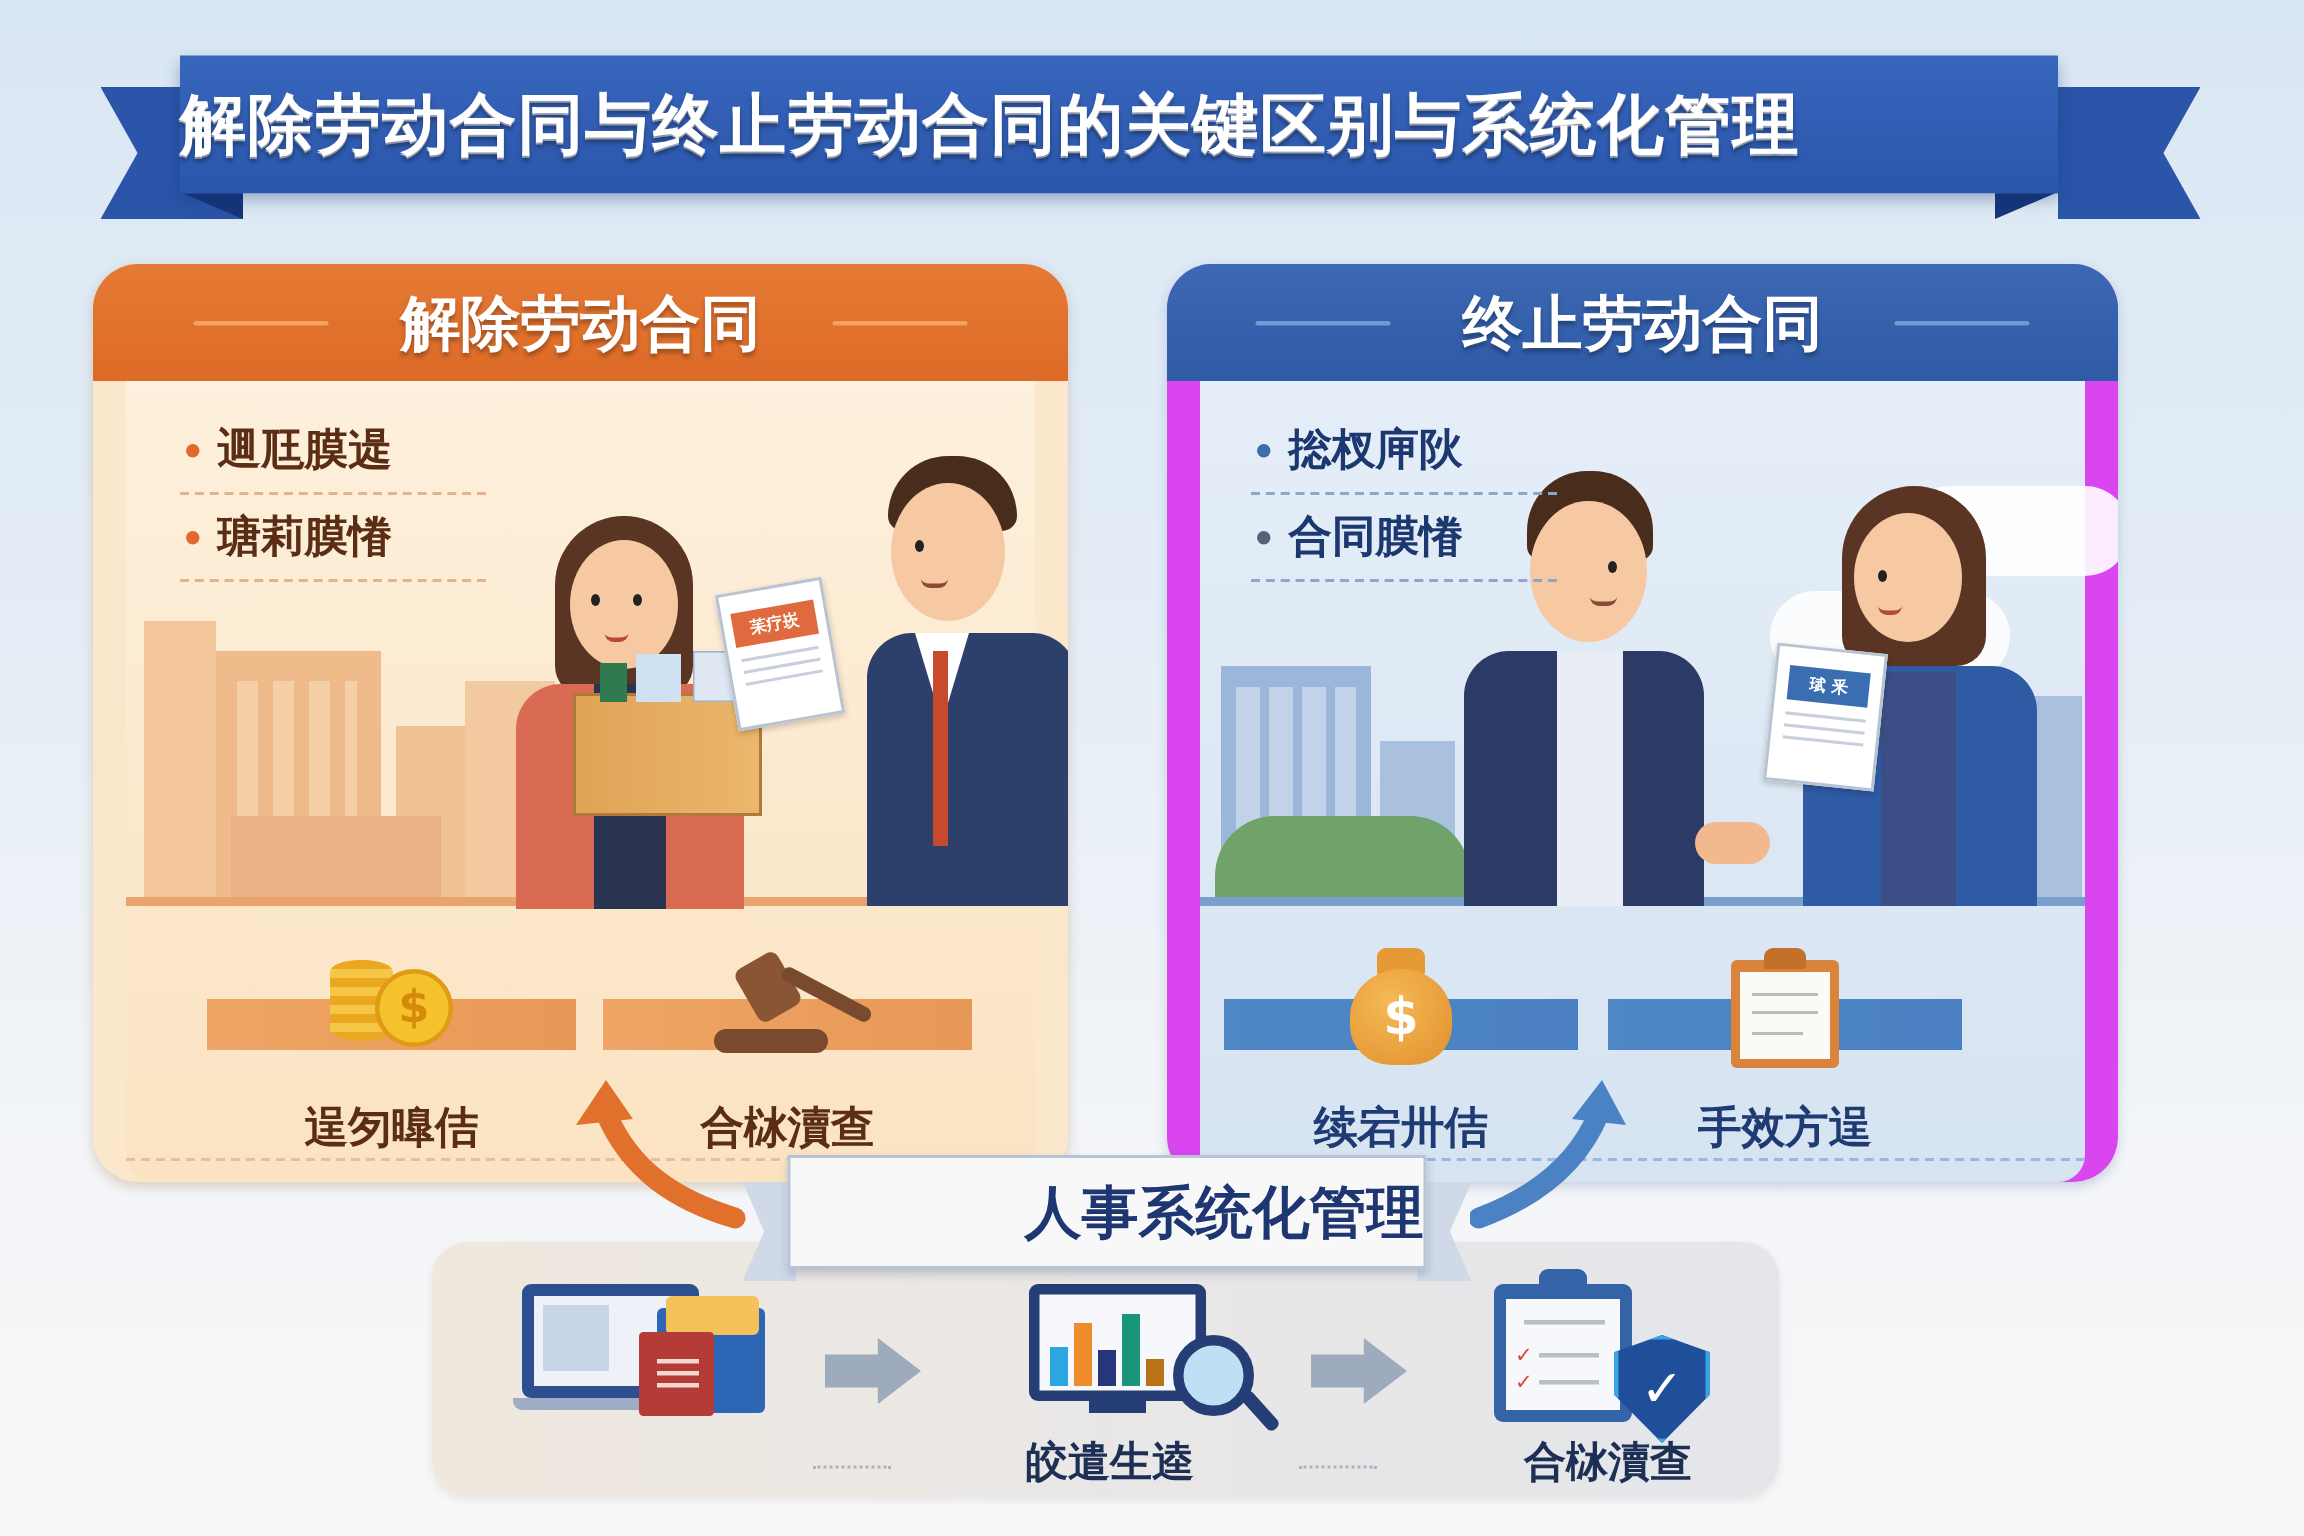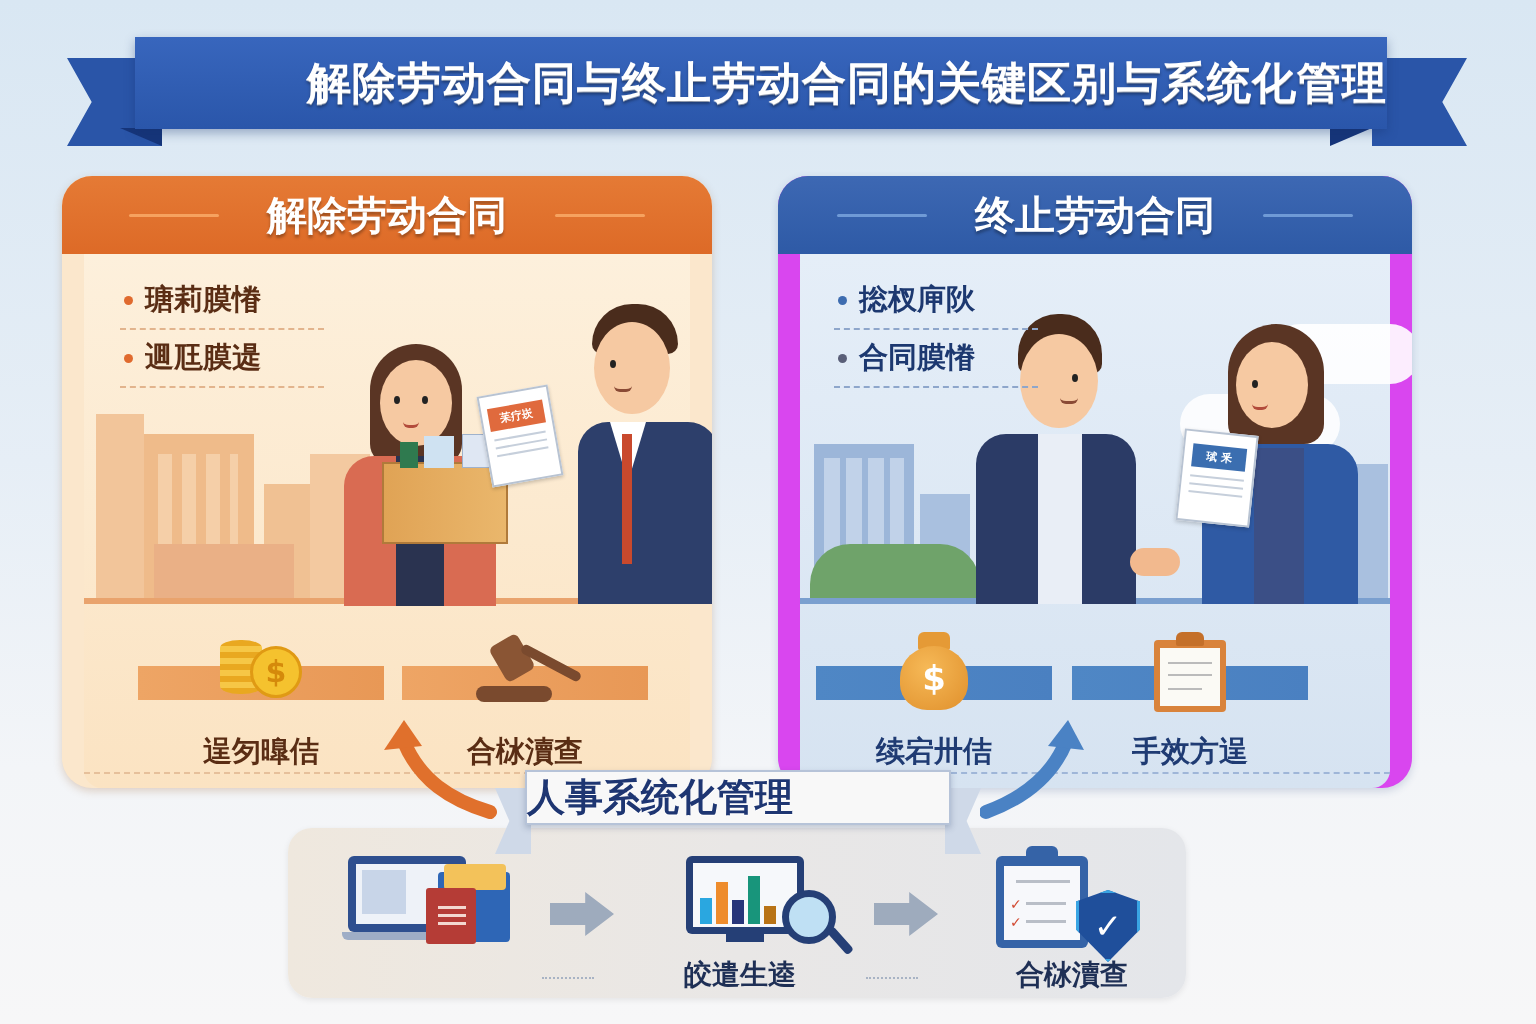--- a/index.html
+++ b/index.html
@@ -7,23 +7,23 @@
   body{font-family:"DejaVu Sans","Liberation Sans",sans-serif;
     background:linear-gradient(180deg,#d9e7f3 0%,#e6eef6 45%,#f3f5f8 75%,#f7f7f8 100%);position:relative}
   .abs{position:absolute}
   
   .ribbon-tail{position:absolute;top:58px;width:95px;height:88px;background:#2a55a8}
   .ribbon-tail.l{left:67px;clip-path:polygon(0 0,100% 0,100% 100%,0 100%,26% 50%)}
   .ribbon-tail.r{left:1372px;clip-path:polygon(0 0,100% 0,74% 50%,100% 100%,0 100%)}
   .ribbon-fold{position:absolute;top:128px;width:42px;height:18px;background:#16357a}
   .ribbon-fold.l{left:120px;clip-path:polygon(0 0,100% 0,100% 100%)}
   .ribbon-fold.r{left:1330px;clip-path:polygon(0 0,100% 0,0 100%)}
-  .ribbon-main{position:absolute;left:135px;top:37px;width:1252px;height:92px;
+  .ribbon-main{position:absolute;left:120px;top:37px;width:1252px;height:92px;
     background:linear-gradient(180deg,#3866bd,#2a56aa);box-shadow:0 4px 10px rgba(20,50,110,.35);
-    display:flex;align-items:center;justify-content:flex-end}
+    display:flex;align-items:center;justify-content:flex-start}
   .title{color:#fff;font-size:44px;font-weight:bold;letter-spacing:1px;
     text-shadow:0 3px 3px rgba(0,0,0,.35),0 1px 0 #c9d6ee}
   
   .panel{position:absolute;top:176px;height:612px;border-radius:30px;overflow:hidden}
   .panel.left{left:62px;width:650px;background:#fbe7cc;box-shadow:0 3px 8px rgba(150,90,40,.25)}
   .panel.right{left:778px;width:634px;background:#d946ef;box-shadow:0 3px 8px rgba(40,70,130,.2)}
   .panel-head{height:78px;display:flex;align-items:center;justify-content:center;gap:28px}
   .left .panel-head{background:linear-gradient(180deg,#e57a35,#dd6a27)}
   .right .panel-head{background:linear-gradient(180deg,#3d68b3,#2e5aa6)}
   .head-line{width:90px;height:3px;border-radius:2px}
@@ -55,22 +55,22 @@
   .left .dashed-bottom{border-color:#e6c09b}
   .right .dashed-bottom{border-color:#9fb6d8}
   
   .person{position:absolute}
   .head{position:absolute;border-radius:50%;background:#f6c9a2}
   .hair{position:absolute}
   .torso{position:absolute;border-radius:30px 30px 0 0}
   
   .bottom-box{position:absolute;left:288px;top:828px;width:898px;height:170px;
     background:linear-gradient(90deg,#efe8de,#e9e7e6 50%,#e4e6ea);border-radius:24px;box-shadow:0 2px 6px rgba(0,0,0,.08)}
-  .sub-banner{position:absolute;left:525px;top:770px;width:426px;height:55px;background:#f8f8f8;
-    border:2px solid #b6c3d8;box-shadow:0 3px 6px rgba(40,60,100,.25);display:flex;align-items:center;justify-content:flex-start}
+  .sub-banner{position:absolute;left:525px;top:770px;width:426px;height:76px;background:#f8f8f8;
+    border:2px solid #b6c3d8;box-shadow:0 3px 6px rgba(40,60,100,.25);display:flex;align-items:center;justify-content:flex-end}
   .sub-fold{position:absolute;top:788px;width:36px;height:66px;background:#cfd9e8}
   .sub-fold.l{left:495px;clip-path:polygon(0 0,100% 0,100% 100%,0 100%,40% 50%)}
   .sub-fold.r{left:945px;clip-path:polygon(0 0,100% 0,60% 50%,100% 100%,0 100%)}
   .sub-title{font-size:38px;font-weight:bold;color:#1e3672;text-shadow:0 1px 0 #fff}
   .step{position:absolute;top:24px;width:200px;height:146px}
   .step .label{position:absolute;top:104px;left:0;right:0;text-align:center;font-size:28px;font-weight:bold;color:#1e2f55}
   .step-arrow{position:absolute;top:892px;width:64px;height:44px;background:#9eabbd;
     clip-path:polygon(0 25%,55% 25%,55% 0,100% 50%,55% 100%,55% 75%,0 75%)}
   .step-dash{position:absolute;top:977px;width:52px;border-top:2px dotted #a8b3c4}
 </style>
@@ -133,25 +133,25 @@
         <div style="margin:12px 6px 0;background:#e06a3d;color:#fff;font-size:11px;font-weight:bold;text-align:center;padding:4px 0">苿疗崁</div>
         <div style="margin:8px 8px 0;height:2px;background:#c6cfdb"></div>
         <div style="margin:6px 8px 0;height:2px;background:#c6cfdb"></div>
         <div style="margin:6px 8px 0;height:2px;background:#c6cfdb"></div>
       </div>
     </div>
 
     <div class="bullets">
       <div class="bullet">
         <span class="dot" style="background:#e06a2e"></span>
-        <span class="bullet-text">瑭莉膜慻</span>
+        <span class="bullet-text">逥尫膜遈</span>
       </div>
       <div class="bullet">
         <span class="dot" style="background:#e06a2e"></span>
-        <span class="bullet-text">逥尫膜遈</span>
+        <span class="bullet-text">瑭莉膜慻</span>
       </div>
     </div>
 
     <div class="feature-row">
       <div class="feat" style="left:0">
         <div class="bar"></div>
         <div class="icon" style="width:90px;height:70px">
           <div style="position:absolute;left:4px;top:8px;width:42px;height:54px;background:repeating-linear-gradient(0deg,#e9a820 0 6px,#f6c746 6px 12px);border-radius:20px/8px"></div>
           <div style="position:absolute;left:34px;top:14px;width:52px;height:52px;border-radius:50%;background:#f5c22e;border:3px solid #e09a14;color:#d58a0b;font-size:30px;font-weight:bold;text-align:center;line-height:46px">$</div>
         </div>

